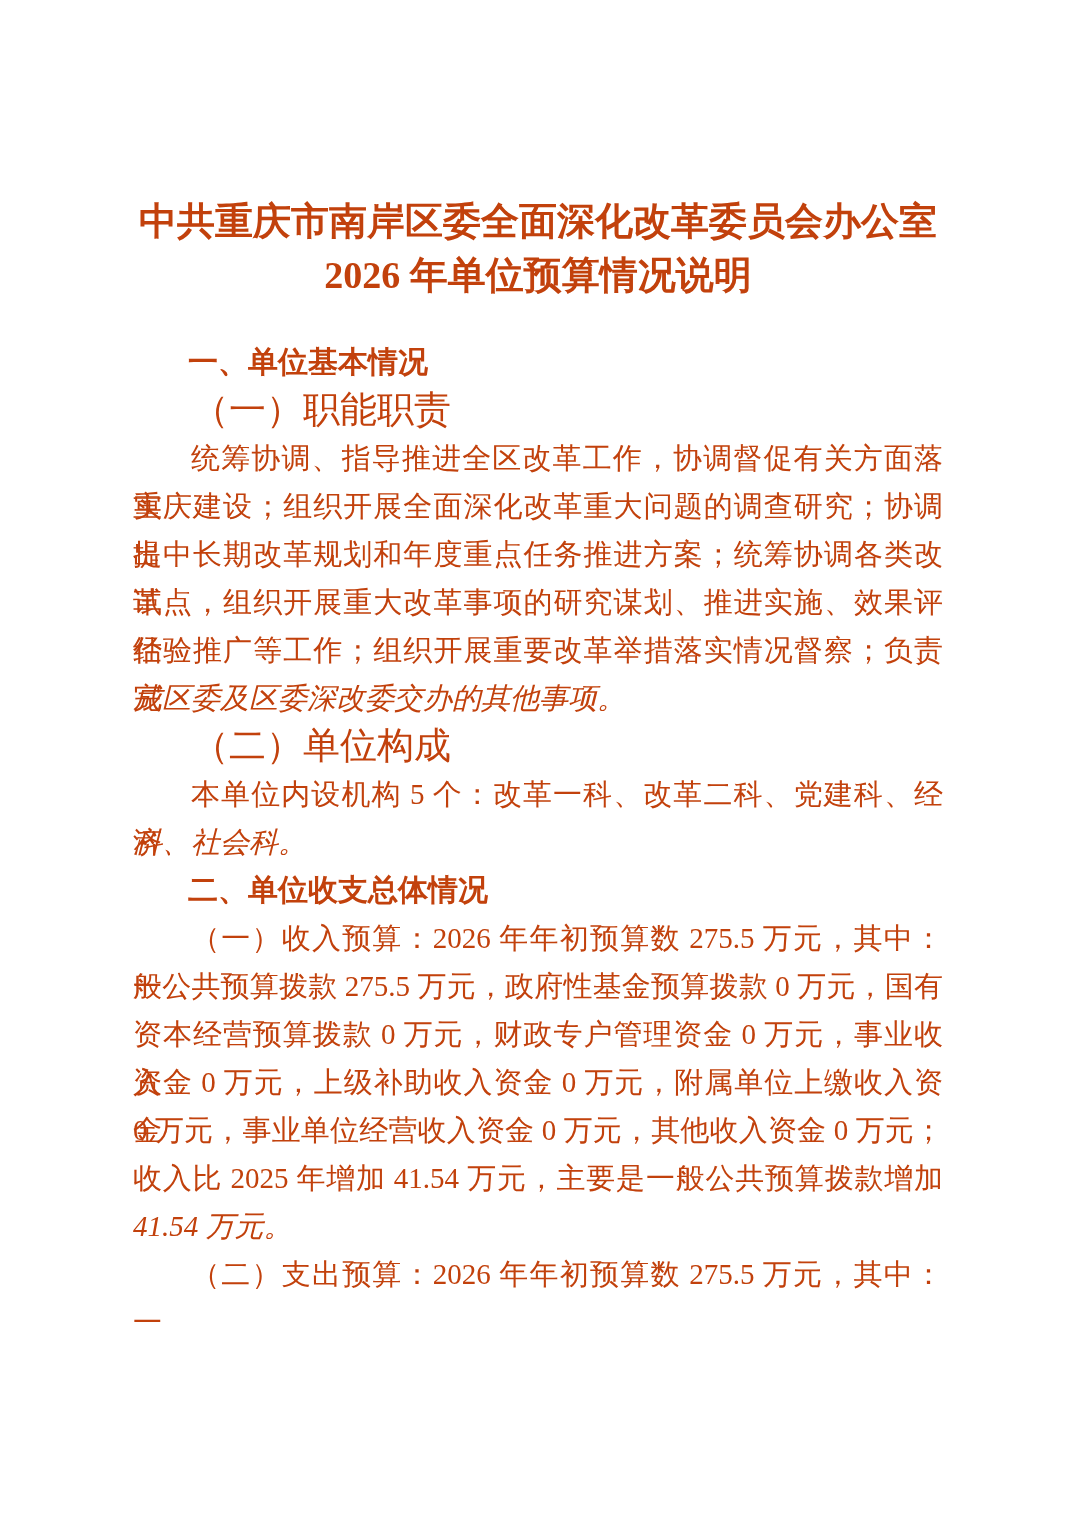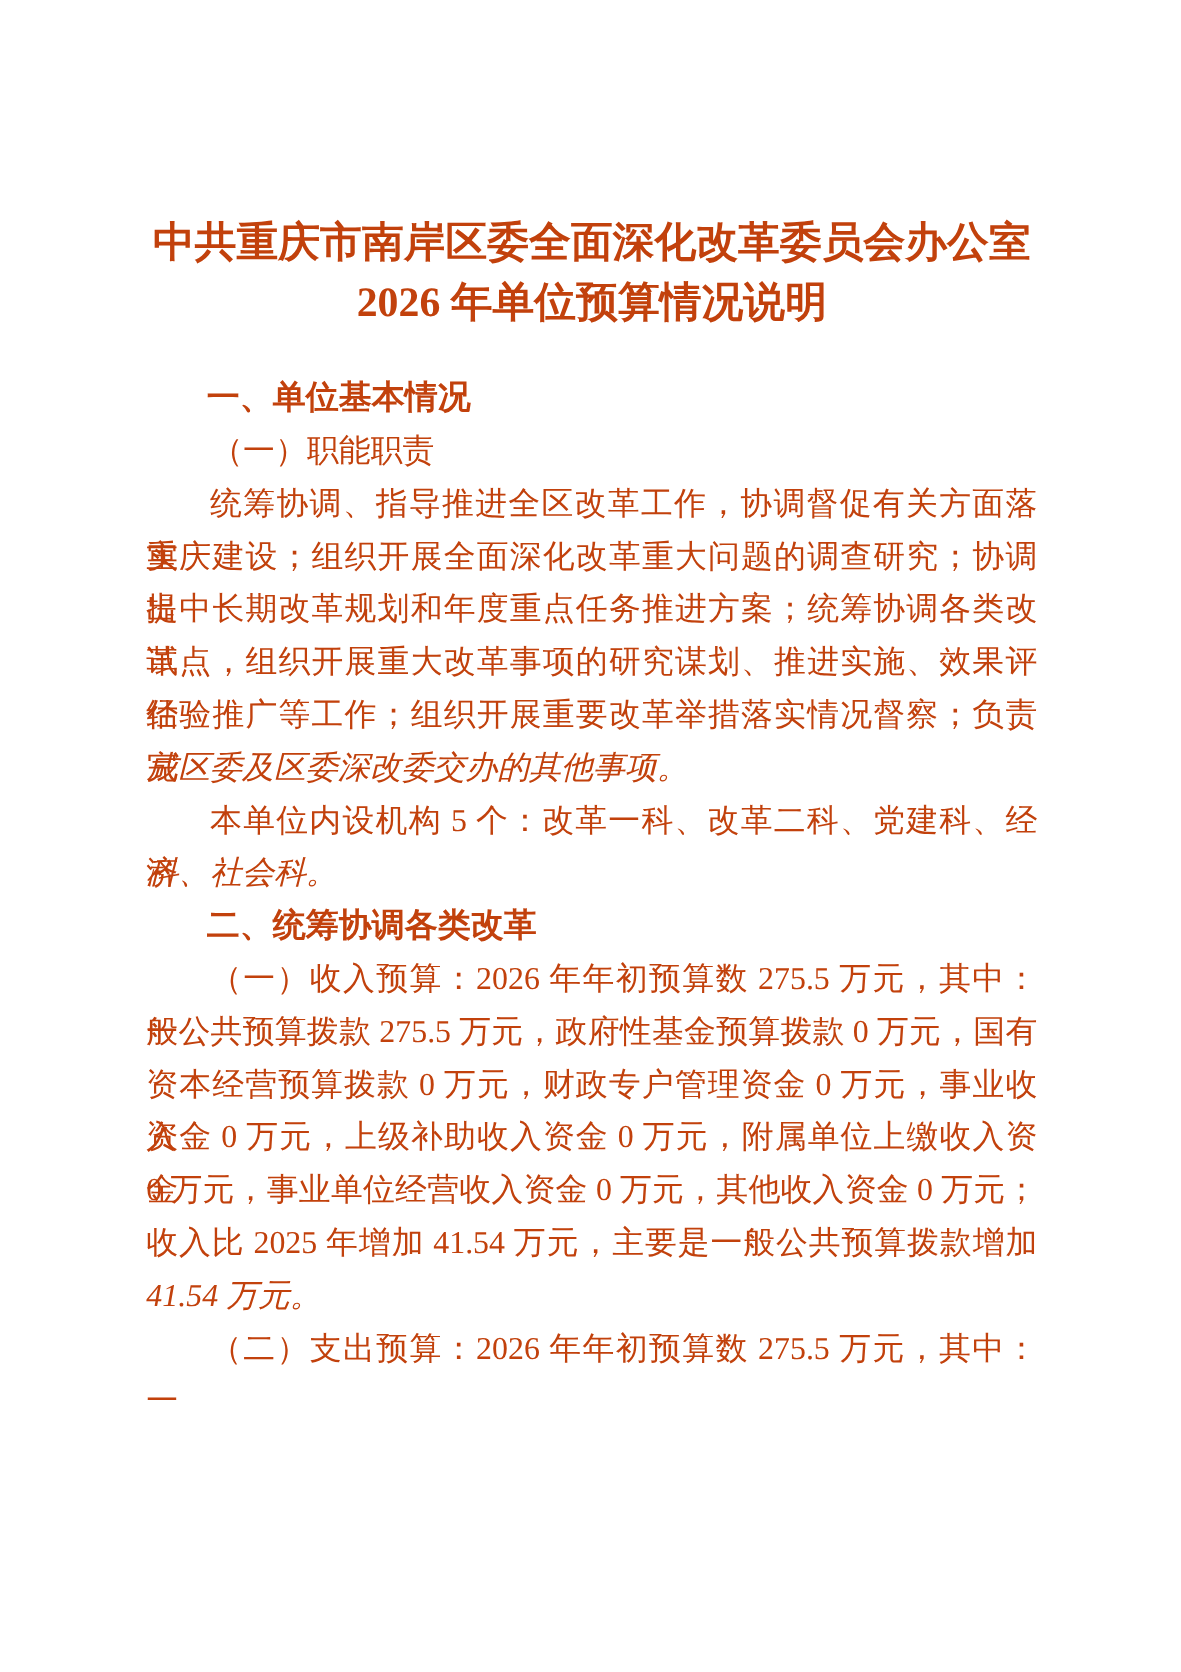--- a/index.html
+++ b/index.html
@@ -47,21 +47,21 @@
   
   .h1 {
     font-family: "Liberation Sans", sans-serif;
     font-weight: 700;
     font-size: 30px;
     padding-left: 55px;
   }
   
   .sub {
     padding-left: 59px;
-    font-size: 29px;
+    font-size: 37px;
   }
   
   .end { text-align: left; font-style: italic; }
 </style>
 </head>
 <body>
 
 <div class="page">
 
   <div class="title">
@@ -73,25 +73,26 @@
 
   <div class="line sub">（一）职能职责</div>
 
   <div class="line j ind">统筹协调、指导推进全区改革工作，协调督促有关方面落实</div>
   <div class="line j">重庆建设；组织开展全面深化改革重大问题的调查研究；协调提</div>
   <div class="line j">出中长期改革规划和年度重点任务推进方案；统筹协调各类改革</div>
   <div class="line j">试点，组织开展重大改革事项的研究谋划、推进实施、效果评估、</div>
   <div class="line j">经验推广等工作；组织开展重要改革举措落实情况督察；负责完</div>
   <div class="line end">成区委及区委深改委交办的其他事项。</div>
 
+  <div class="line sub">（二）单位构成</div>
 
   <div class="line j ind">本单位内设机构 5 个：改革一科、改革二科、党建科、经济</div>
   <div class="line end">科、社会科。</div>
 
-  <div class="line h1">二、统筹协调各类改革</div>
+  <div class="line h1">二、单位收支总体情况</div>
 
   <div class="line j ind">（一）收入预算：2026 年年初预算数 275.5 万元，其中：一</div>
   <div class="line j">般公共预算拨款 275.5 万元，政府性基金预算拨款 0 万元，国有</div>
   <div class="line j">资本经营预算拨款 0 万元，财政专户管理资金 0 万元，事业收入</div>
   <div class="line j">资金 0 万元，上级补助收入资金 0 万元，附属单位上缴收入资金</div>
   <div class="line j">0 万元，事业单位经营收入资金 0 万元，其他收入资金 0 万元；</div>
   <div class="line j">收入比 2025 年增加 41.54 万元，主要是一般公共预算拨款增加</div>
   <div class="line end">41.54 万元。</div>
 
   <div class="line j ind">（二）支出预算：2026 年年初预算数 275.5 万元，其中：一</div>

